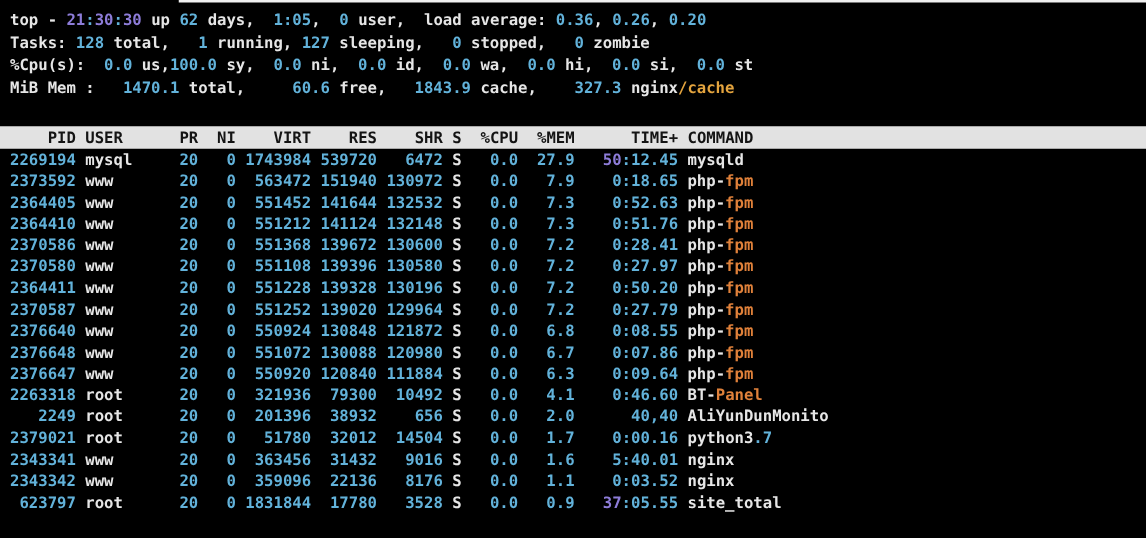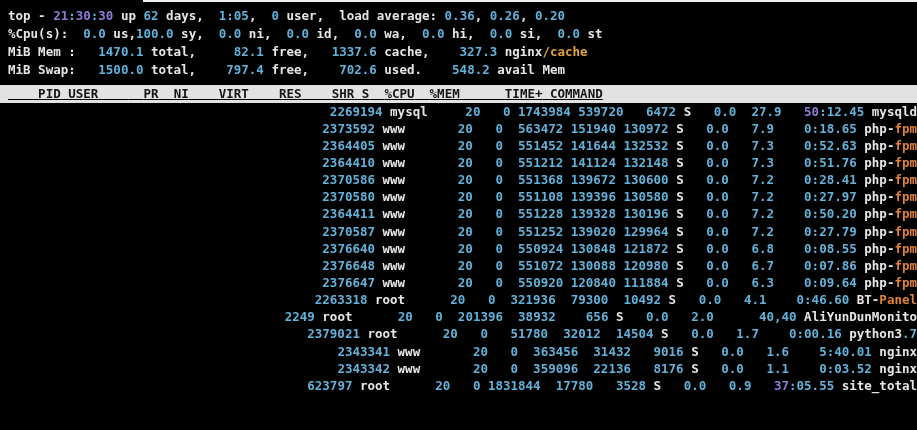--- a/index.html
+++ b/index.html
@@ -10,43 +10,43 @@
   body{
     width:917px;height:430px;overflow:hidden;position:relative;
     background:var(--background);
     font-family:"DejaVu Sans Mono", monospace;
     font-size:12.5px;font-weight:bold;
   }
   .topstrip{position:absolute;top:0;left:143px;right:0;height:2px;background:var(--strip);}
   .summary{padding:7px 0 0 8px;}
   .line{white-space:pre;line-height:17.9px;height:17.9px;}
   .theader{
-    margin-top:6px;background:var(--header-bg);
-    height:18px;line-height:18px;white-space:pre;padding-left:8px;text-decoration:underline;
+    margin-top:22px;background:var(--header-bg);
+    height:18px;line-height:18px;white-space:pre;padding-left:8px;
   }
-  .rows{padding-left:8px;text-align:right;}
+  .rows{padding-left:8px;}
   .row{white-space:pre;line-height:17.15px;height:17.15px;}
   .w{color:var(--text);}
   .n{color:var(--number);}
   .p{color:var(--purple);}
   .o{color:var(--orange);}
   .g{color:var(--gold);}
   .h{color:var(--header-text);}
 </style>
 </head>
 <body>
 
 <div class="topstrip"></div>
 
 <div>
   <div class="summary" id="summary">
       <div class="line"><span class="w">top - </span><span class="p">21</span><span class="n">:</span><span class="p">30</span><span class="n">:</span><span class="p">30</span><span class="w"> up </span><span class="n">62</span><span class="w"> days,  </span><span class="n">1:05</span><span class="w">,  </span><span class="n">0</span><span class="w"> user,  load average: </span><span class="n">0.36</span><span class="w">, </span><span class="n">0.26</span><span class="w">, </span><span class="n">0.20</span></div>
+      <div class="line"><span class="w">Tasks: </span><span class="n">128</span><span class="w"> total,   </span><span class="n">1</span><span class="w"> running, </span><span class="n">127</span><span class="w"> sleeping,   </span><span class="n">0</span><span class="w"> stopped,   </span><span class="n">0</span><span class="w"> zombie</span></div>
       <div class="line"><span class="w">%Cpu(s):  </span><span class="n">0.0</span><span class="w"> us,</span><span class="n">100.0</span><span class="w"> sy,  </span><span class="n">0.0</span><span class="w"> ni,  </span><span class="n">0.0</span><span class="w"> id,  </span><span class="n">0.0</span><span class="w"> wa,  </span><span class="n">0.0</span><span class="w"> hi,  </span><span class="n">0.0</span><span class="w"> si,  </span><span class="n">0.0</span><span class="w"> st</span></div>
-      <div class="line"><span class="w">MiB Mem :   </span><span class="n">1470.1</span><span class="w"> total,     </span><span class="n">82.1</span><span class="w"> free,   </span><span class="n">1337.6</span><span class="w"> cache,    </span><span class="n">327.3</span><span class="w"> nginx</span><span class="g">/cache</span></div>
-      <div class="line"><span class="w">MiB Swap:   </span><span class="n">1500.0</span><span class="w"> total,    </span><span class="n">797.4</span><span class="w"> free,    </span><span class="n">702.6</span><span class="w"> used.    </span><span class="n">548.2</span><span class="w"> avail Mem</span></div>
+      <div class="line"><span class="w">MiB Mem :   </span><span class="n">1470.1</span><span class="w"> total,     </span><span class="n">60.6</span><span class="w"> free,   </span><span class="n">1843.9</span><span class="w"> cache,    </span><span class="n">327.3</span><span class="w"> nginx</span><span class="g">/cache</span></div>
     </div>
   <div class="theader" id="theader"><span class="h">    </span><span class="h">PID</span><span class="h"> </span><span class="h">USER</span><span class="h">    </span><span class="h">  </span><span class="h">PR</span><span class="h">  </span><span class="h">NI</span><span class="h">    </span><span class="h">VIRT</span><span class="h">    </span><span class="h">RES</span><span class="h">    </span><span class="h">SHR</span><span class="h"> </span><span class="h">S</span><span class="h">  </span><span class="h">%CPU</span><span class="h">  </span><span class="h">%MEM</span><span class="h">      </span><span class="h">TIME+</span><span class="h"> </span><span class="h">COMMAND</span></div>
   <div class="rows" id="rows">
       <div class="row"><span class="n">2269194</span><span class="n"> </span><span class="w">mysql</span><span class="w">   </span><span class="n">  </span><span class="n">20</span><span class="n">   </span><span class="n">0</span><span class="n"> </span><span class="n">1743984</span><span class="n"> </span><span class="n">539720</span><span class="n">   </span><span class="n">6472</span><span class="w"> </span><span class="w">S</span><span class="n">   </span><span class="n">0.0</span><span class="n">  </span><span class="n">27.9</span><span class="n">   </span><span class="p">50</span><span class="n">:12.45</span><span class="w"> </span><span class="w">mysqld</span></div>
       <div class="row"><span class="n">2373592</span><span class="n"> </span><span class="w">www</span><span class="w">     </span><span class="n">  </span><span class="n">20</span><span class="n">   </span><span class="n">0</span><span class="n">  </span><span class="n">563472</span><span class="n"> </span><span class="n">151940</span><span class="n"> </span><span class="n">130972</span><span class="w"> </span><span class="w">S</span><span class="n">   </span><span class="n">0.0</span><span class="n">   </span><span class="n">7.9</span><span class="n">    </span><span class="n">0:18.65</span><span class="w"> </span><span class="w">php-</span><span class="o">fpm</span></div>
       <div class="row"><span class="n">2364405</span><span class="n"> </span><span class="w">www</span><span class="w">     </span><span class="n">  </span><span class="n">20</span><span class="n">   </span><span class="n">0</span><span class="n">  </span><span class="n">551452</span><span class="n"> </span><span class="n">141644</span><span class="n"> </span><span class="n">132532</span><span class="w"> </span><span class="w">S</span><span class="n">   </span><span class="n">0.0</span><span class="n">   </span><span class="n">7.3</span><span class="n">    </span><span class="n">0:52.63</span><span class="w"> </span><span class="w">php-</span><span class="o">fpm</span></div>
       <div class="row"><span class="n">2364410</span><span class="n"> </span><span class="w">www</span><span class="w">     </span><span class="n">  </span><span class="n">20</span><span class="n">   </span><span class="n">0</span><span class="n">  </span><span class="n">551212</span><span class="n"> </span><span class="n">141124</span><span class="n"> </span><span class="n">132148</span><span class="w"> </span><span class="w">S</span><span class="n">   </span><span class="n">0.0</span><span class="n">   </span><span class="n">7.3</span><span class="n">    </span><span class="n">0:51.76</span><span class="w"> </span><span class="w">php-</span><span class="o">fpm</span></div>
       <div class="row"><span class="n">2370586</span><span class="n"> </span><span class="w">www</span><span class="w">     </span><span class="n">  </span><span class="n">20</span><span class="n">   </span><span class="n">0</span><span class="n">  </span><span class="n">551368</span><span class="n"> </span><span class="n">139672</span><span class="n"> </span><span class="n">130600</span><span class="w"> </span><span class="w">S</span><span class="n">   </span><span class="n">0.0</span><span class="n">   </span><span class="n">7.2</span><span class="n">    </span><span class="n">0:28.41</span><span class="w"> </span><span class="w">php-</span><span class="o">fpm</span></div>
       <div class="row"><span class="n">2370580</span><span class="n"> </span><span class="w">www</span><span class="w">     </span><span class="n">  </span><span class="n">20</span><span class="n">   </span><span class="n">0</span><span class="n">  </span><span class="n">551108</span><span class="n"> </span><span class="n">139396</span><span class="n"> </span><span class="n">130580</span><span class="w"> </span><span class="w">S</span><span class="n">   </span><span class="n">0.0</span><span class="n">   </span><span class="n">7.2</span><span class="n">    </span><span class="n">0:27.97</span><span class="w"> </span><span class="w">php-</span><span class="o">fpm</span></div>
       <div class="row"><span class="n">2364411</span><span class="n"> </span><span class="w">www</span><span class="w">     </span><span class="n">  </span><span class="n">20</span><span class="n">   </span><span class="n">0</span><span class="n">  </span><span class="n">551228</span><span class="n"> </span><span class="n">139328</span><span class="n"> </span><span class="n">130196</span><span class="w"> </span><span class="w">S</span><span class="n">   </span><span class="n">0.0</span><span class="n">   </span><span class="n">7.2</span><span class="n">    </span><span class="n">0:50.20</span><span class="w"> </span><span class="w">php-</span><span class="o">fpm</span></div>

